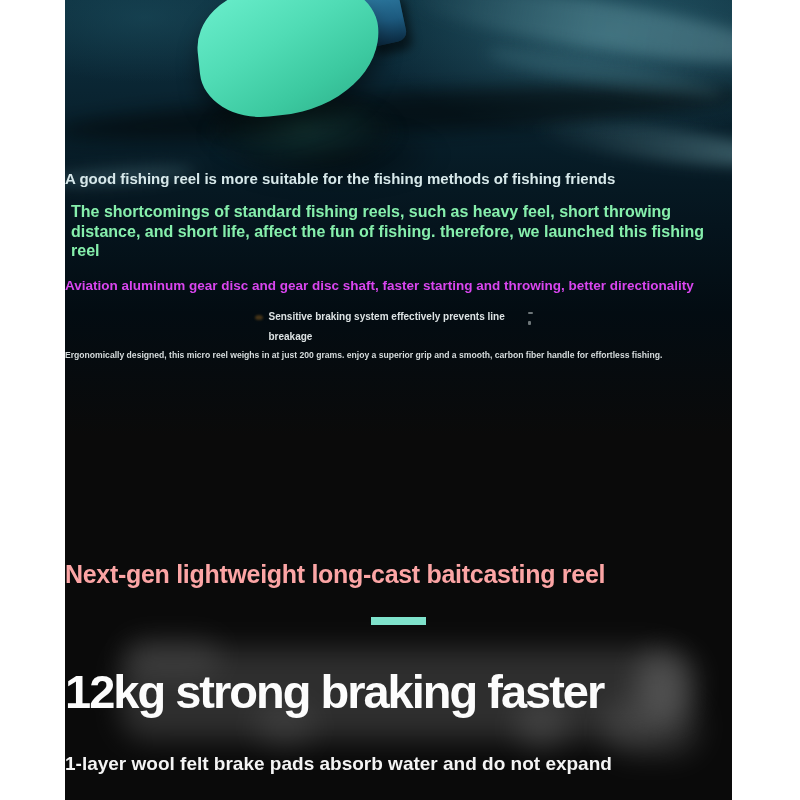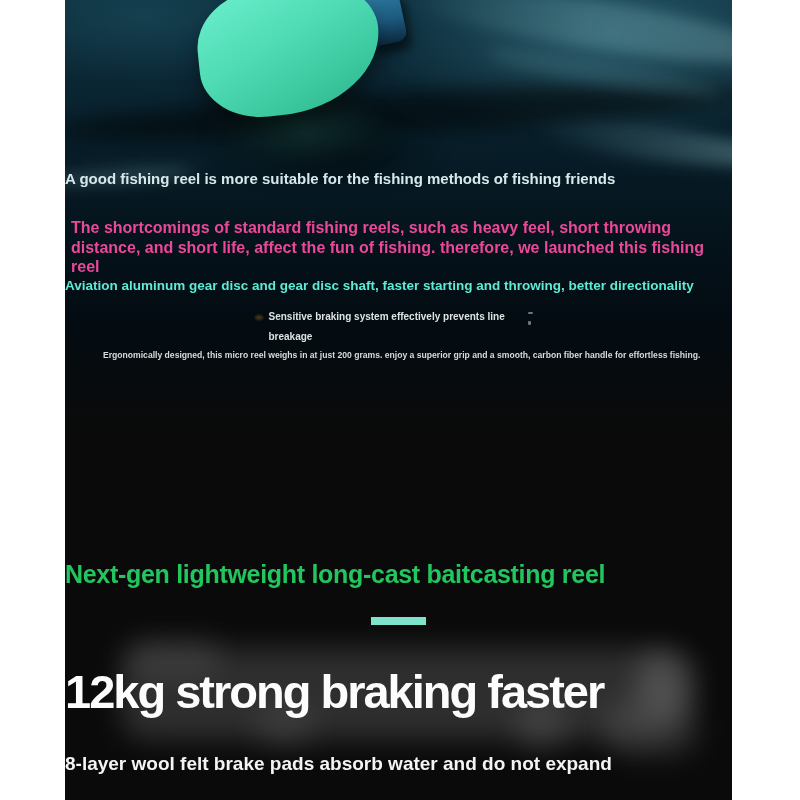--- a/index.html
+++ b/index.html
@@ -55,26 +55,26 @@
     filter:blur(8px);border-radius:50%;
   }
   .speck-orange{position:absolute;left:190px;top:315px;width:8px;height:5px;border-radius:50%;
     background:rgba(196,128,34,.35);filter:blur(1px);}
   .artifact{position:absolute;background:rgba(196,206,206,.55);border-radius:1px;}
   .artifact.a1{left:463px;top:312px;width:5px;height:2px;}
   .artifact.a2{left:463px;top:321px;width:3px;height:4px;}
   
   .t{position:absolute;left:0;width:100%;text-align:left;color:#f2f4f4;font-weight:bold;}
   .tagline{top:170px;font-size:15px;white-space:nowrap;color:#d7e8ea;}
-  .intro{top:218px;left:6px;width:655px;font-size:16px;line-height:19.5px;color:#ec4899;}
-  .feature1{top:278px;font-size:13.5px;white-space:nowrap;color:#5eead4;}
+  .intro{top:202px;left:6px;width:655px;font-size:16px;line-height:19.5px;color:#86efac;}
+  .feature1{top:278px;font-size:13.5px;white-space:nowrap;color:#d946ef;}
   .feature2{top:307px;left:203.5px;width:260px;font-size:10px;line-height:20px;color:#dde3e4;}
-  .feature3{top:350px;font-size:8.6px;white-space:nowrap;color:#d6dcdd;padding-left:38px;}
+  .feature3{top:350px;font-size:8.6px;white-space:nowrap;color:#d6dcdd;}
   .break-title{top:496px;font-size:31px;letter-spacing:-.5px;color:#f8f8f8;white-space:nowrap;}
-  .next-sub{top:560px;font-size:25px;letter-spacing:-.3px;color:#22c55e;white-space:nowrap;}
+  .next-sub{top:560px;font-size:25px;letter-spacing:-.3px;color:#fca5a5;white-space:nowrap;}
   .divider{position:absolute;left:306px;top:617px;width:55px;height:8px;background:#7fe3cc;}
   .braking-title{top:664px;font-size:47px;letter-spacing:-2px;color:#fcfcfc;white-space:nowrap;z-index:3;}
   .braking-sub{top:753px;font-size:19px;color:#f4f4f4;white-space:nowrap;}
   
   .ghost{position:absolute;background:#6f6f6f;filter:blur(14px);border-radius:26px;opacity:.36;}
   .ghost.g1{left:55px;top:648px;width:560px;height:92px;}
   .ghost.g2{left:60px;top:640px;width:95px;height:34px;opacity:.28;}
   .ghost.g3{left:450px;top:700px;width:52px;height:50px;opacity:.3;}
   .ghost.g4{left:540px;top:698px;width:95px;height:58px;opacity:.3;}
   .ghost.g5{left:572px;top:652px;width:58px;height:64px;opacity:.5;}
@@ -111,15 +111,15 @@
     <div class="divider" style="background: rgb(127, 227, 204);"></div>
 
     <div class="ghost g1"></div>
     <div class="ghost g2"></div>
     <div class="ghost g3"></div>
     <div class="ghost g4"></div>
     <div class="ghost g5"></div>
     <div class="ghost g6"></div>
 
     <div class="t braking-title">12kg strong braking faster</div>
-    <div class="t braking-sub">8-layer wool felt brake pads absorb water and do not expand</div>
+    <div class="t braking-sub">1-layer wool felt brake pads absorb water and do not expand</div>
   </div>
 </div>
 
 </body></html>

